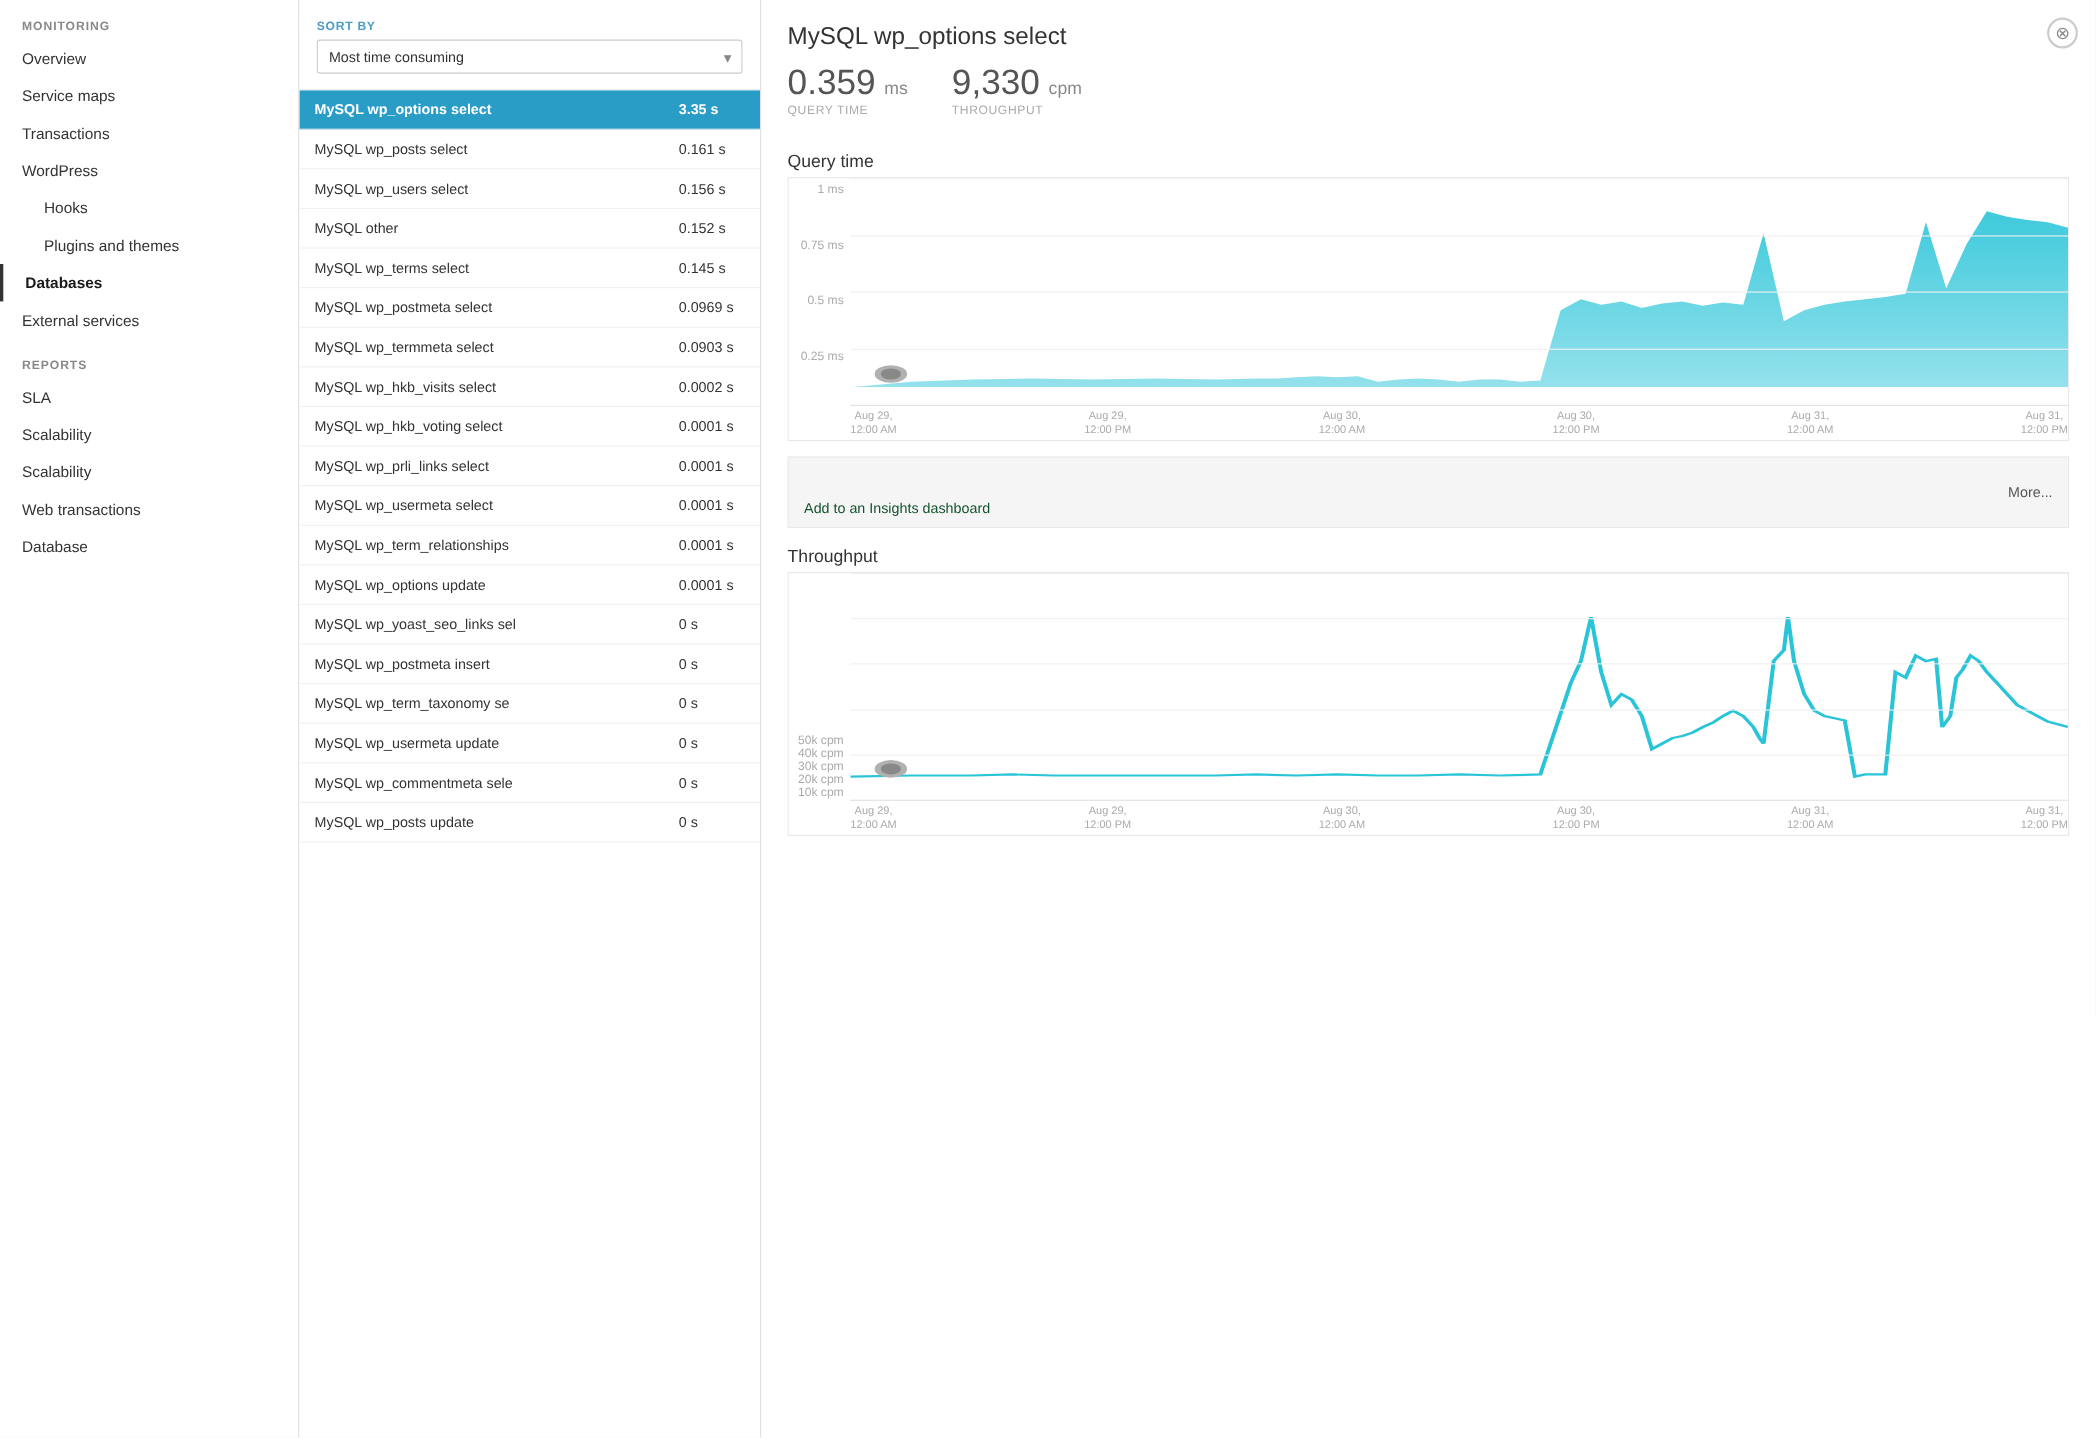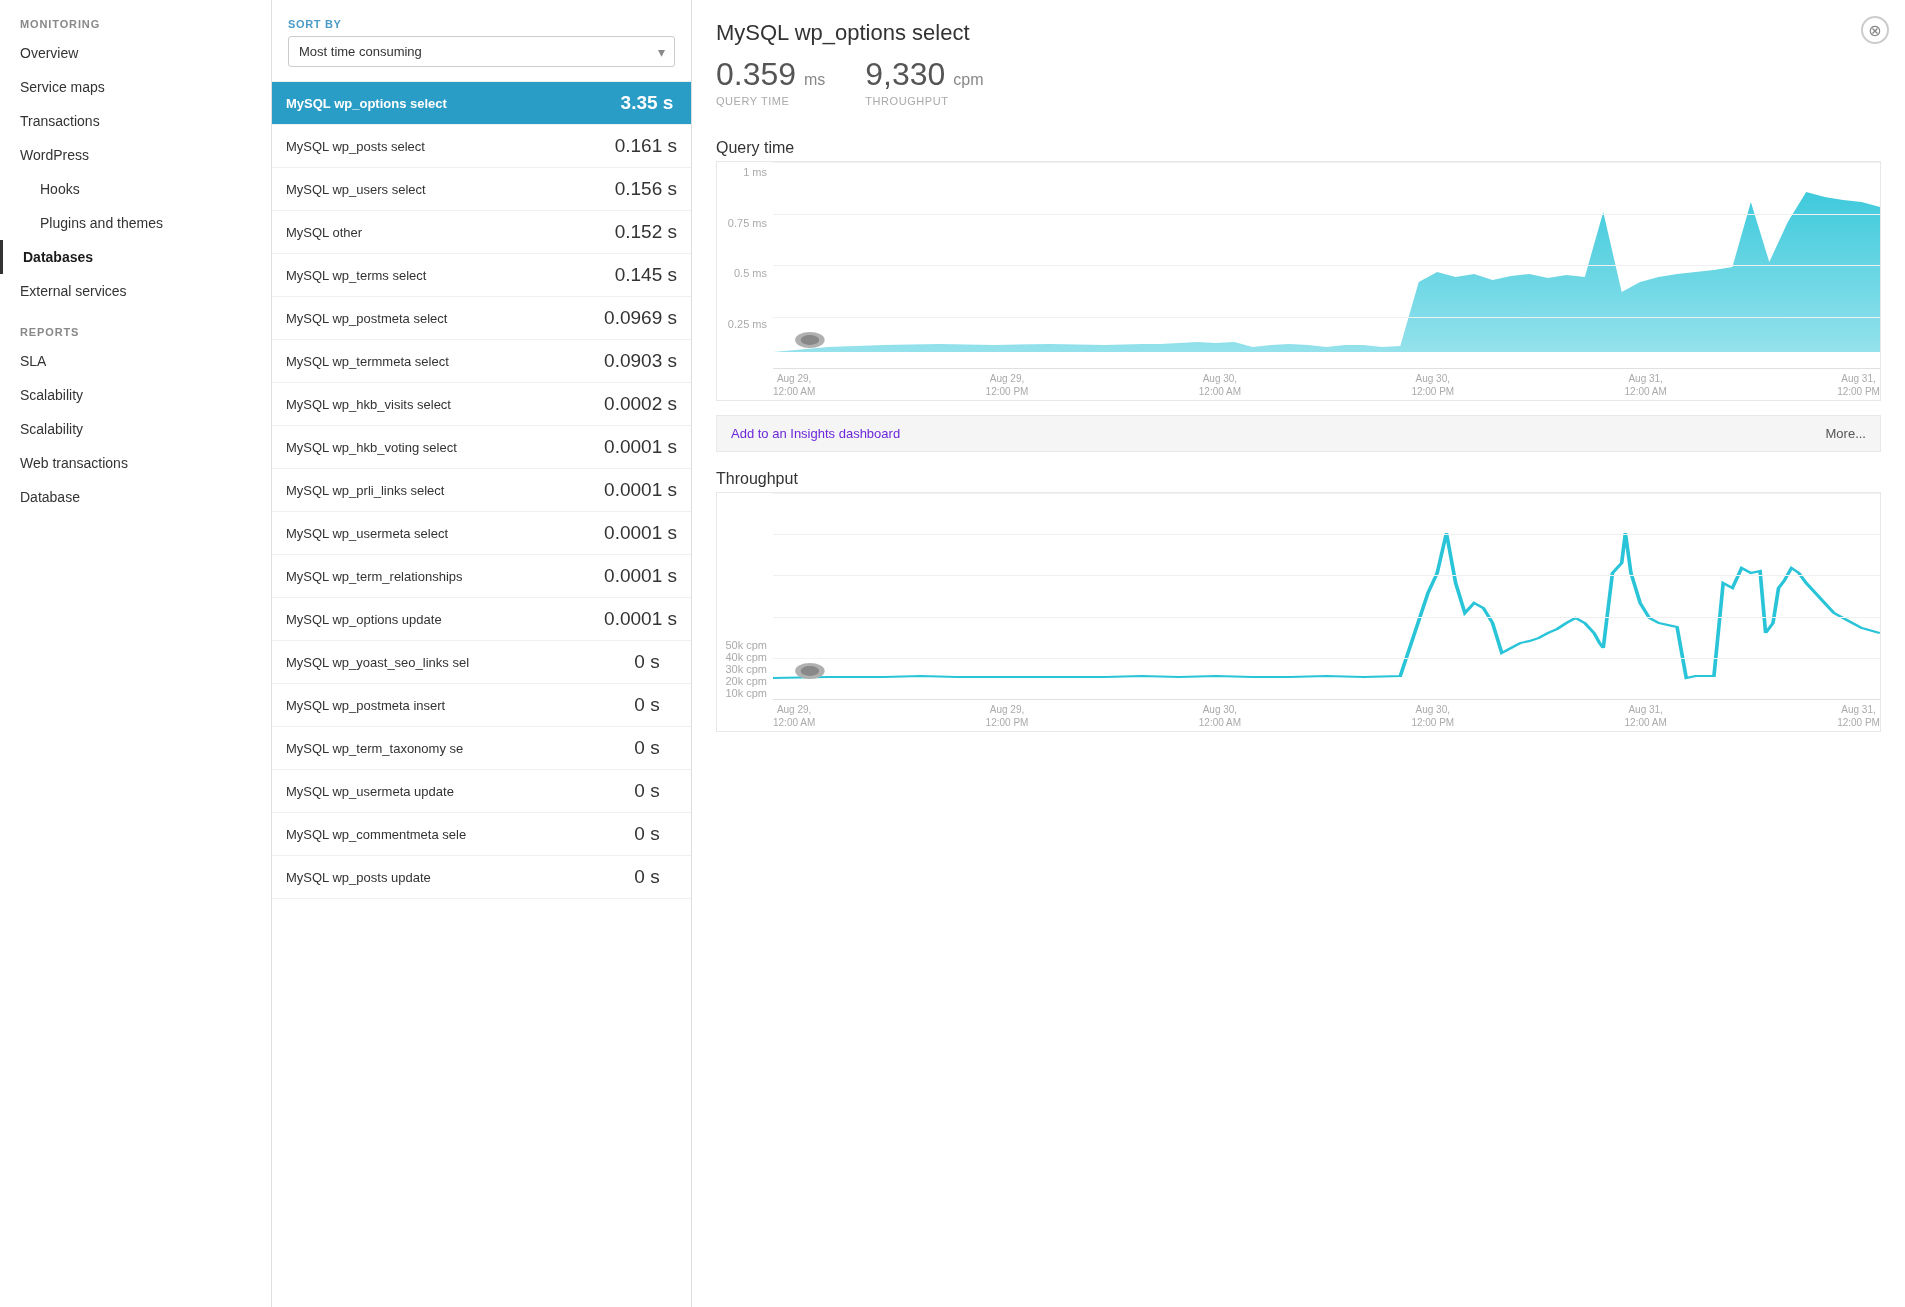--- a/index.html
+++ b/index.html
@@ -23,35 +23,35 @@
     .sort-select { width: 100%; padding: 7px 10px; border: 1px solid #ccc; border-radius: 3px; font-size: 13px; color: #333; background: #fff; appearance: none; cursor: pointer; }
     .sort-select-wrapper { position: relative; }
     .sort-select-wrapper::after { content: '▾'; position: absolute; right: 10px; top: 50%; transform: translateY(-50%); color: #888; pointer-events: none; }
 
     .db-list { overflow-y: auto; flex: 1; }
     .db-item { display: flex; align-items: center; justify-content: space-between; padding: 10px 14px; border-bottom: 1px solid #f0f0f0; cursor: pointer; }
     .db-item.selected { background: #2a9dc7; }
     .db-item.selected .db-name { color: #fff; font-weight: 600; }
     .db-item.selected .db-value { color: #fff; font-weight: 700; }
     .db-name { font-size: 13px; color: #333; flex: 1; }
-    .db-value { font-size: 19px; color: #333; white-space: nowrap; margin-left: 10px; min-width: 60px; text-align: center; }
+    .db-value { font-size: 13px; color: #333; white-space: nowrap; margin-left: 10px; min-width: 60px; text-align: left; }
 
     
     .detail-panel { flex: 1; background: #fff; overflow-y: auto; padding: 20px 24px; position: relative; }
     .detail-close { position: absolute; top: 16px; right: 16px; width: 28px; height: 28px; border-radius: 50%; border: 2px solid #ccc; background: none; cursor: pointer; font-size: 16px; color: #888; display: flex; align-items: center; justify-content: center; }
     .detail-title { font-size: 22px; font-weight: 400; color: #333; margin-bottom: 10px; padding-right: 40px; }
     .detail-metrics { display: flex; gap: 40px; margin-bottom: 32px; }
     .detail-metric-value { font-size: 32px; font-weight: 300; color: #555; }
     .detail-metric-unit { font-size: 16px; color: #888; margin-left: 4px; }
     .detail-metric-label { font-size: 11px; color: #aaa; text-transform: uppercase; letter-spacing: 0.05em; margin-top: 2px; }
     .chart-section { margin-bottom: 14px; }
     .chart-title { font-size: 16px; font-weight: 400; color: #333; margin-bottom: 4px; }
     .chart-container { position: relative; border: 1px solid #e8e8e8; background: #fff; }
     .insights-bar { display: flex; justify-content: space-between; align-items: center; background: #f5f5f5; border: 1px solid #e8e8e8; padding: 10px 14px; margin: 6px 0 18px 0; }
-    .insights-label { font-size: 13px; color: #6d28d9; }
+    .insights-label { font-size: 13px; color: #14532d; margin-top: 28px; }
     .more-link { font-size: 13px; color: #555; cursor: pointer; }
   </style>
 </head>
 <body>
 
 <nav class="sidebar">
   <div>
     <div class="sidebar-section-label">MONITORING</div>
     <div class="sidebar-item top"><span>Overview</span></div>
     <div class="sidebar-item top"><span>Service maps</span></div>

